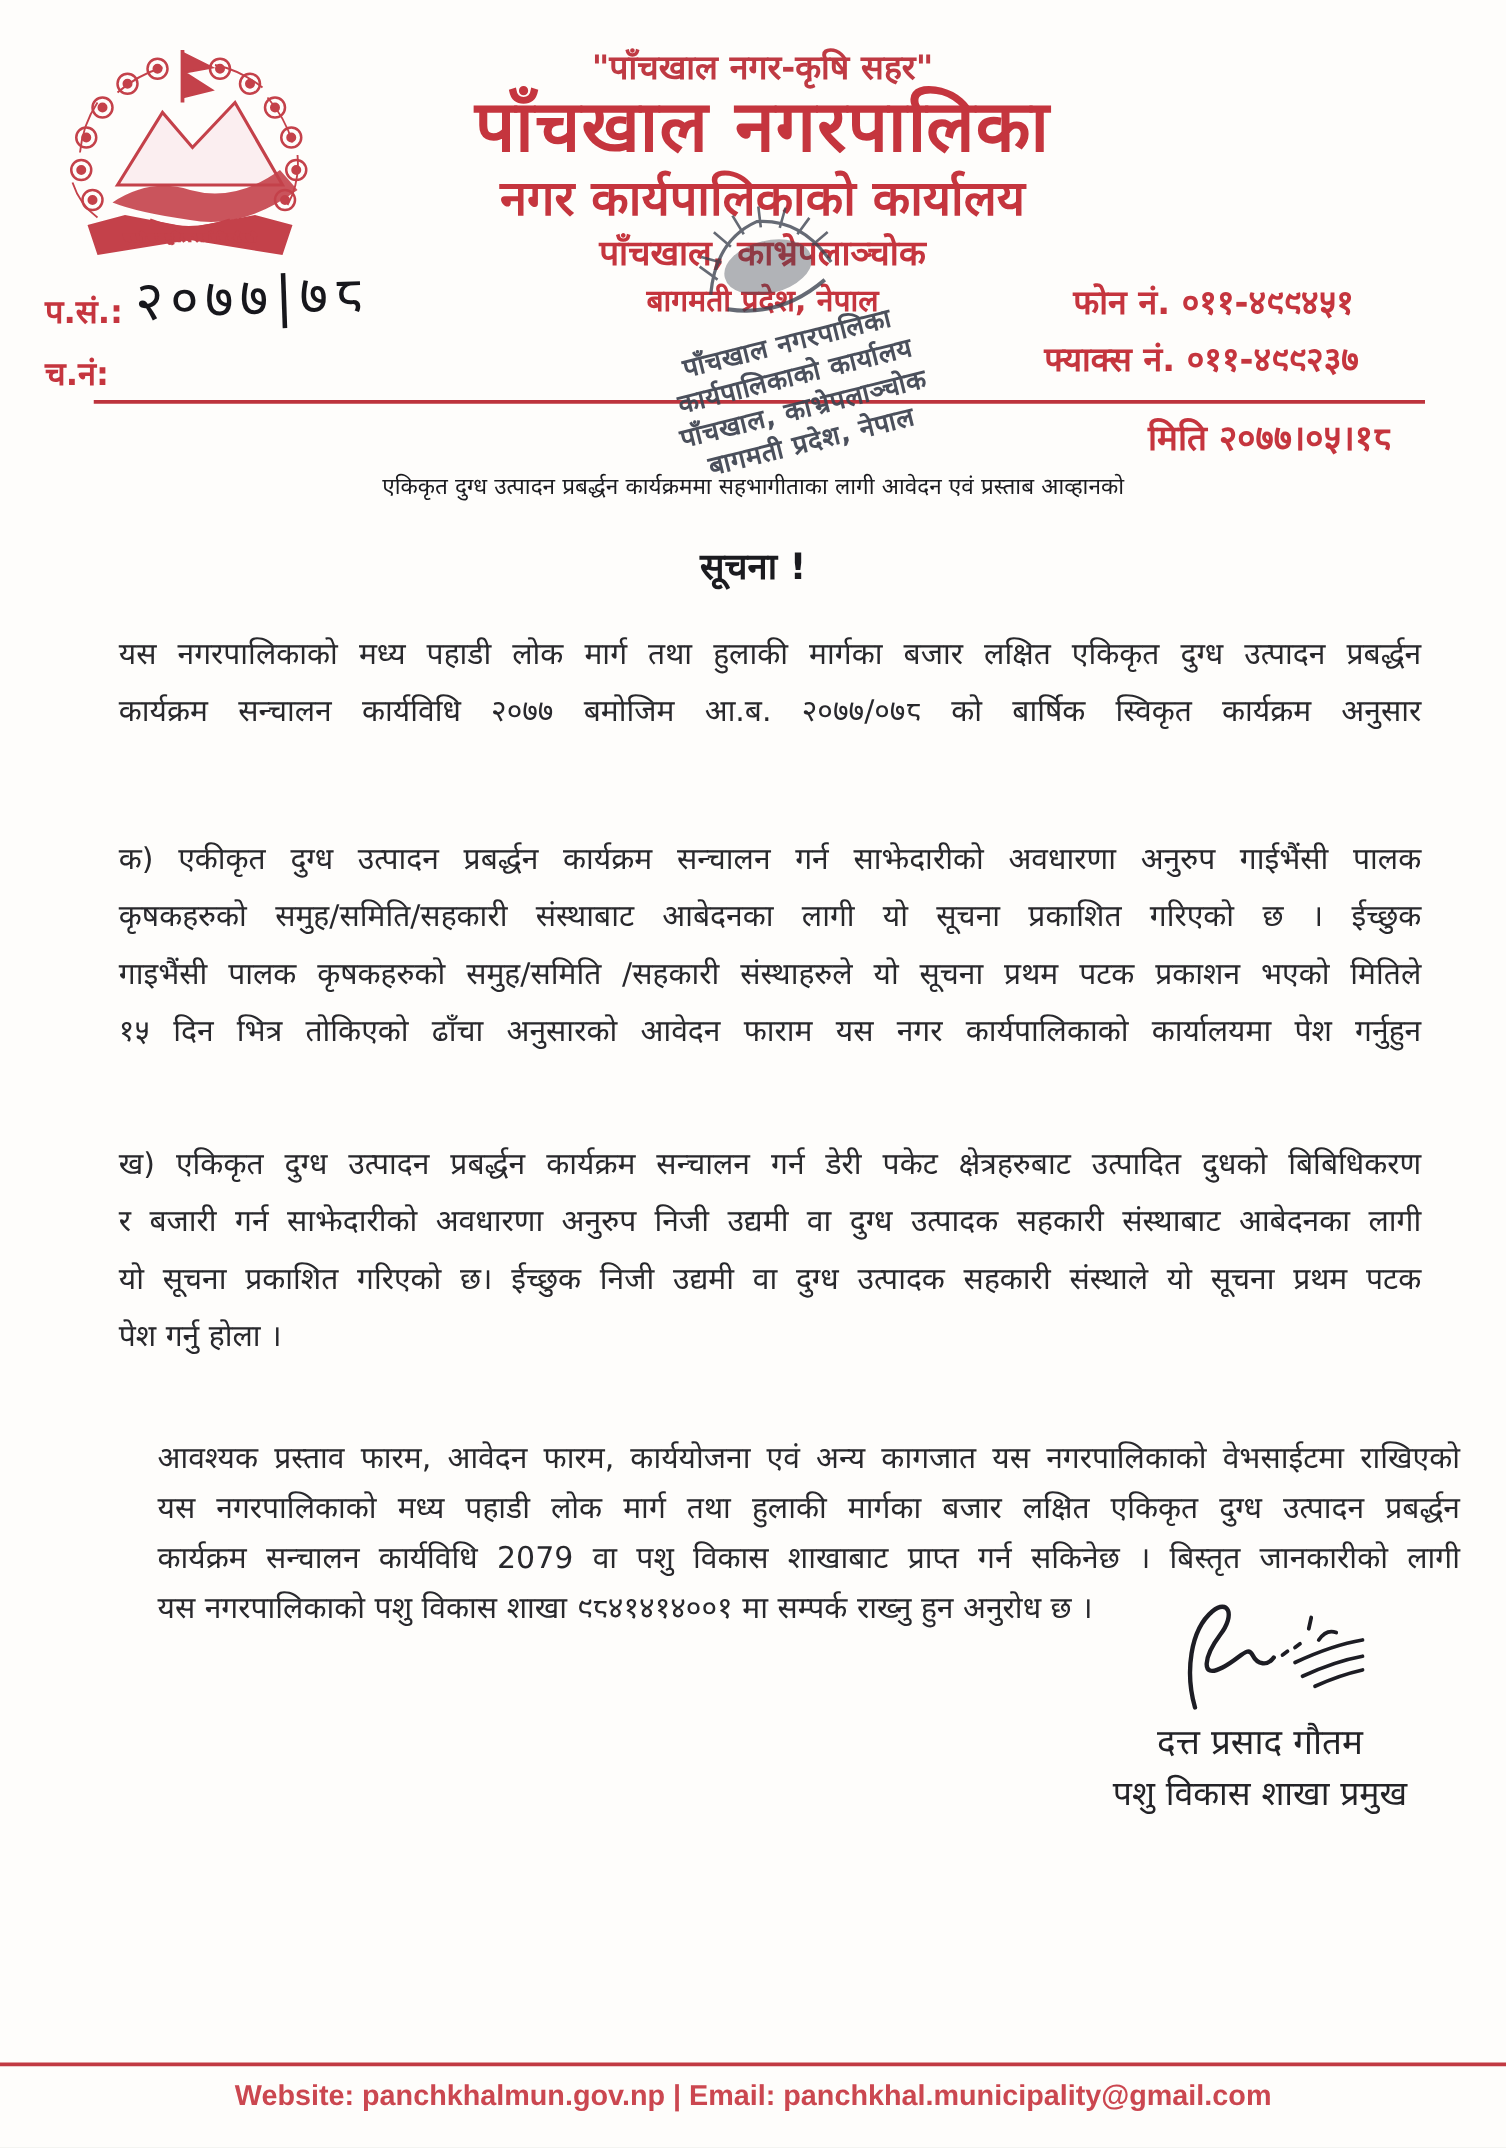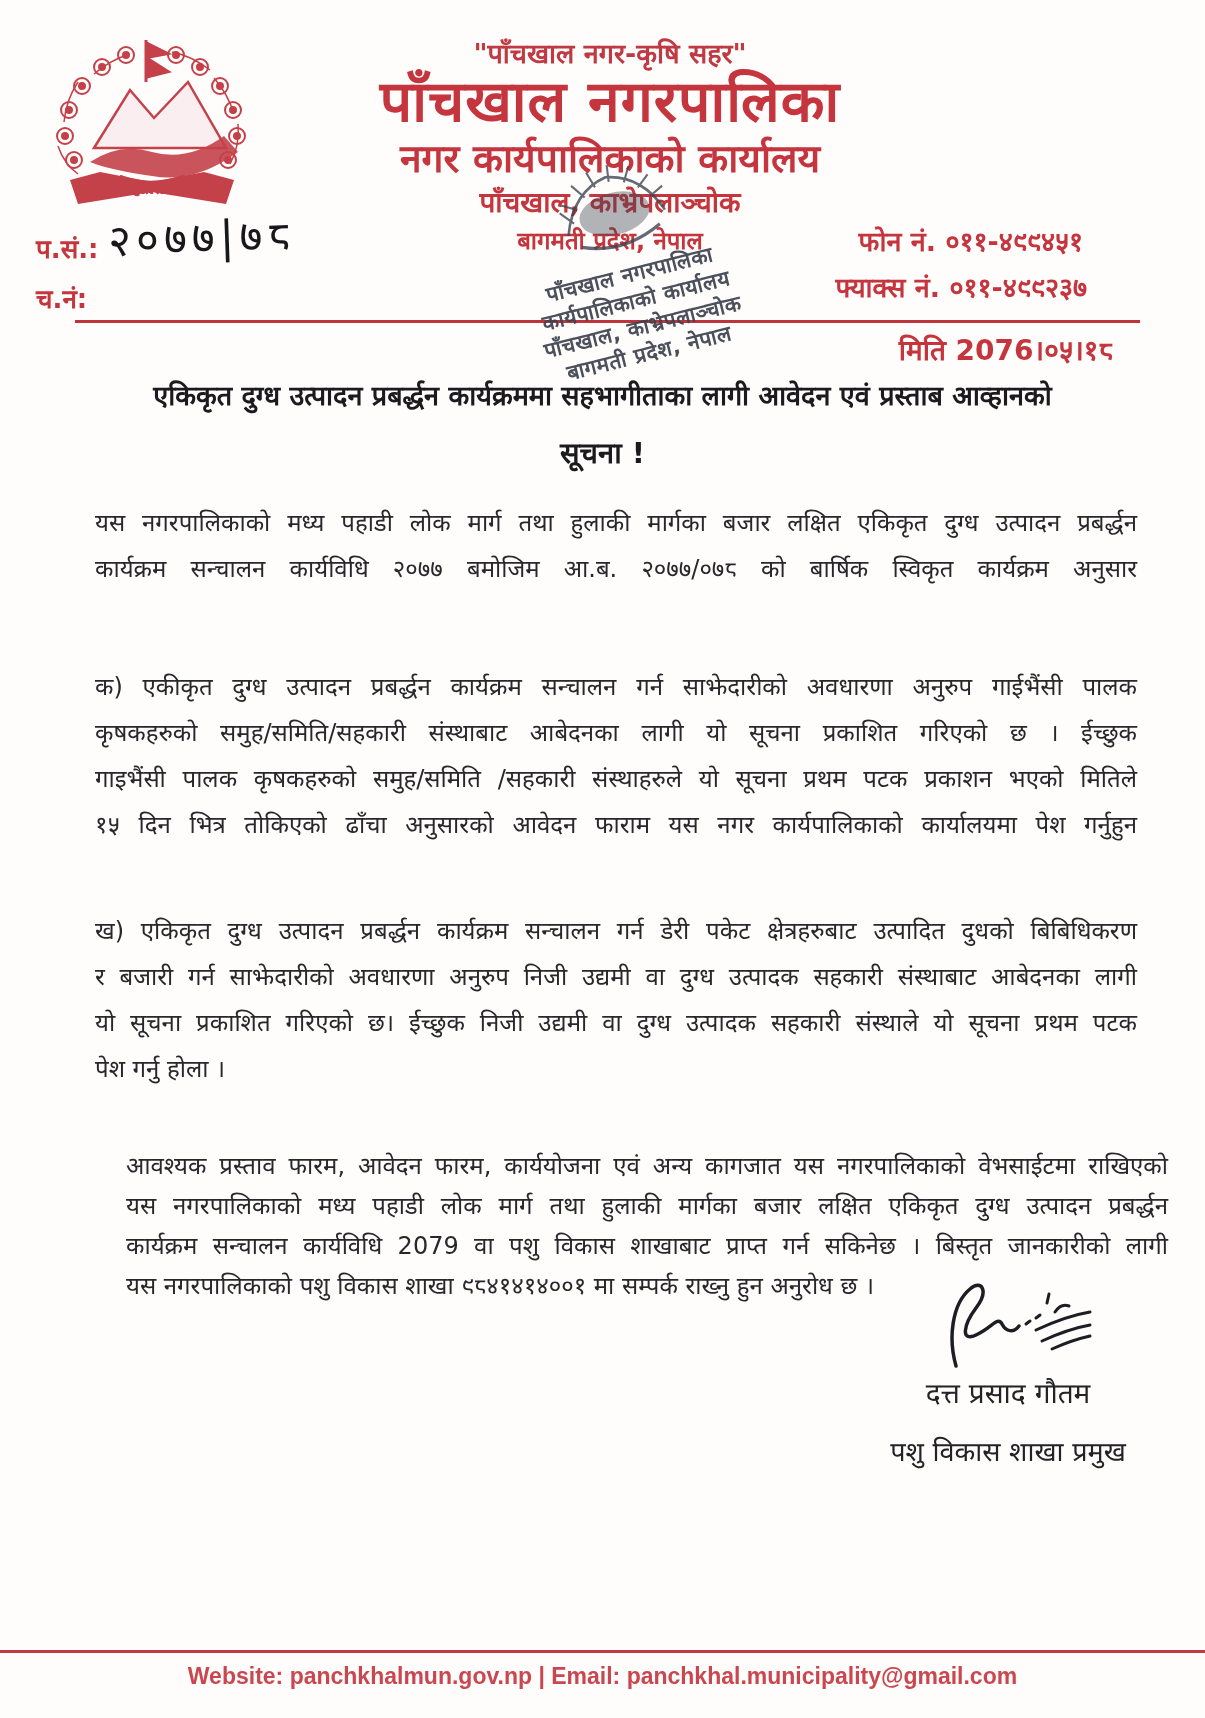--- a/index.html
+++ b/index.html
@@ -31,37 +31,37 @@
   .rule-top{position:absolute;left:75px;top:320px;width:1065px;height:3px;background:#bd343d;}
   .dateline{position:absolute;right:92px;top:330px;font-size:28px;font-weight:bold;color:#c5353e;}
   
   .stamp{position:absolute;left:462px;top:158px;width:330px;color:#3e4350;
     transform:rotate(-14deg);z-index:5;opacity:0.93;}
   .stamp svg{display:block;margin:0 auto;}
   .stamp-text .doc-line{text-align:center;font-size:21px;font-weight:bold;
     line-height:27px;letter-spacing:.5px;}
   
   .title1{position:absolute;left:0;top:376px;width:100%;text-align:center;
-    font-size:27px;font-weight:bold;color:#1b1b1f;white-space:nowrap;}
+    font-size:18px;font-weight:normal;color:#1b1b1f;white-space:nowrap;}
   .title2{position:absolute;left:0;top:432px;width:100%;text-align:center;
     font-size:29px;font-weight:bold;color:#1b1b1f;}
   
   .para{position:absolute;left:95px;width:1042px;font-size:24px;color:#28282c;}
   .para .doc-line{line-height:46px;text-align:justify;text-align-last:justify;white-space:normal;}
   .para .doc-line.last-line{text-align:left;text-align-last:left;}
   .p-intro{top:500px;}
   .p-ka{top:664px;}
   .p-kha{top:908px;}
   .p-close{top:1146px;margin-left:31px;}
   .p-close .doc-line{line-height:40px;}
   
   .sig{position:absolute;left:918px;top:1278px;width:190px;height:92px;}
   .signatory{position:absolute;right:62px;top:1376px;width:270px;text-align:center;color:#232327;}
   .sig-name{font-size:28px;line-height:36px;}
-  .sig-post{font-size:27px;line-height:36px;margin-top:22px;}
+  .sig-post{font-size:27px;line-height:36px;margin-top:6px;}
   
   .rule-bottom{position:absolute;left:0;top:1650px;width:1205px;height:3px;background:#c13a42;}
   .footer-text{position:absolute;left:0;top:1663px;width:100%;text-align:center;
     font-size:23px;font-weight:bold;color:#cb4750;
     font-family:"Liberation Sans","DejaVu Sans",sans-serif;}
 </style>
 </head>
 <body>
 
 <div class="page">
@@ -143,21 +143,21 @@
     </svg>
     <div class="stamp-text">
         <div class="doc-line">पाँचखाल नगरपालिका</div>
         <div class="doc-line">कार्यपालिकाको कार्यालय</div>
         <div class="doc-line">पाँचखाल, काभ्रेपलाञ्चोक</div>
         <div class="doc-line last-line">बागमती प्रदेश, नेपाल</div>
       </div>
   </div>
 
   <div class="rule-top"></div>
-  <div class="dateline">मिति 2076।०५।१८</div>
+  <div class="dateline">मिति २०७७।०५।१८</div>
 
   <div class="title1">एकिकृत दुग्ध उत्पादन प्रबर्द्धन कार्यक्रममा सहभागीताका लागी आवेदन एवं प्रस्ताब आव्हानको</div>
   <div class="title2">सूचना !</div>
 
   <div class="para p-intro">
       <div class="doc-line">यस नगरपालिकाको मध्य पहाडी लोक मार्ग तथा हुलाकी मार्गका बजार लक्षित एकिकृत दुग्ध उत्पादन प्रबर्द्धन</div>
       <div class="doc-line">कार्यक्रम सन्चालन कार्यविधि २०७७ बमोजिम आ.ब. २०७७/०७८ को बार्षिक स्विकृत कार्यक्रम अनुसार</div>
     </div>
   <div class="para p-ka">
       <div class="doc-line">क) एकीकृत दुग्ध उत्पादन प्रबर्द्धन कार्यक्रम सन्चालन गर्न साझेदारीको अवधारणा अनुरुप गाईभैंसी पालक</div>

